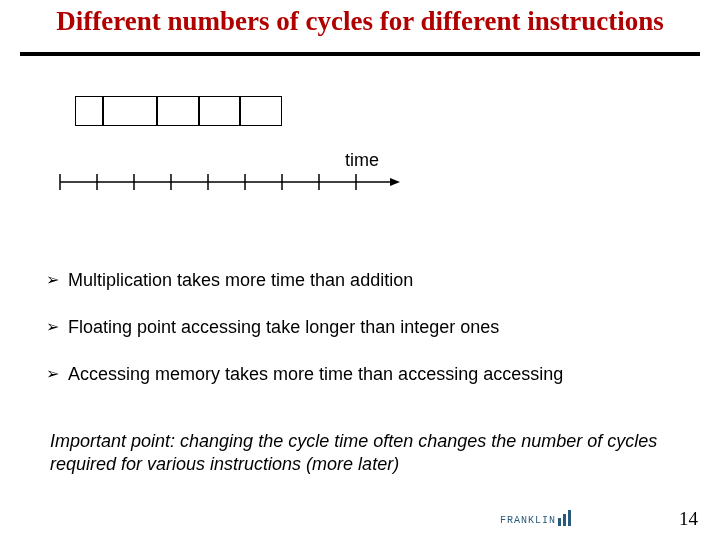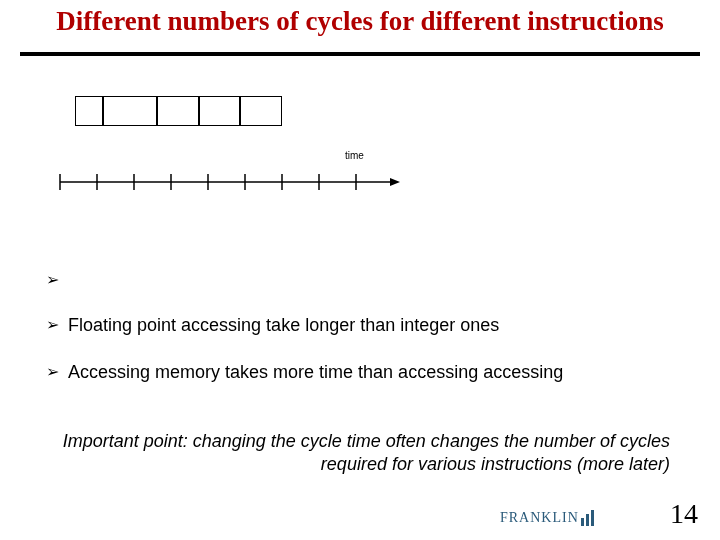--- a/index.html
+++ b/index.html
@@ -2,30 +2,30 @@
 <html><head>
 <meta charset="utf-8">
 <style>
 html,body{margin:0;padding:0;width:720px;height:540px;background:#fff;font-family:Arial,Helvetica,sans-serif;color:#000;overflow:hidden}
 .slide{position:relative;width:720px;height:540px}
 .title{position:absolute;left:0;top:6px;width:720px;font-family:"Times New Roman",Times,serif;font-weight:bold;font-size:27px;color:#b00000;text-align:center}
 .rule{position:absolute;left:20px;top:52px;width:680px;height:4px;background:#000}
 .boxes{position:absolute;left:75px;top:96px;width:207px;height:30px}
 .boxes td{border:1.5px solid #000;padding:0}
 .time-axis{position:absolute;left:58px;top:172px}
-.time-label{position:absolute;left:345px;top:150px;font-size:10px}
+.time-label{position:absolute;left:345px;top:150px;font-size:18px}
 .bullets{position:absolute;left:46px;top:270px;width:640px;font-size:18px}
 .bullets .row{display:flex;align-items:flex-start;margin-bottom:26px}
 .bullets .marker{width:22px;flex:0 0 22px;font-size:16px}
-.note{position:absolute;left:50px;top:430px;width:620px;font-size:18px;font-style:italic;text-align:right;line-height:1.25}
+.note{position:absolute;left:50px;top:430px;width:620px;font-size:18px;font-style:italic;text-align:left;line-height:1.25}
 .logo{position:absolute;left:500px;bottom:14px;display:flex;align-items:flex-end}
-.logo-text{font-family:Liberation Serif, serif;font-size:14px;letter-spacing:1px;color:#2a5a7a}
+.logo-text{font-family:Liberation Mono, monospace;font-size:10px;letter-spacing:1px;color:#2a5a7a}
 .logo-bars{display:flex;align-items:flex-end;margin-left:2px;gap:2px}
 .logo-bars span{display:inline-block;width:3px;background:#2a5a7a}
-.page-num{position:absolute;right:22px;bottom:10px;font-family:"Times New Roman",Times,serif;font-size:28px}
+.page-num{position:absolute;right:22px;bottom:10px;font-family:"Times New Roman",Times,serif;font-size:19px}
 </style>
 </head>
 <body>
 
 <div class="slide">
   <div class="title">Different numbers of cycles for different instructions</div>
   <div class="rule"></div>
 
   <table class="boxes" cellspacing="0" cellpadding="0">
     <tbody>
@@ -52,20 +52,21 @@
         <line x1="298" x2="298" y1="2" y2="18" stroke="#000" stroke-width="1.5"></line>
       </g>
     <line id="axis-line" y1="10" y2="10" stroke="#000" stroke-width="1.5" x1="2" x2="332"></line>
     <polygon id="arrow" fill="#000" points="332,6 342,10 332,14"></polygon>
   </svg>
   <div class="time-label">time</div>
 
   <div class="bullets">
     <div class="row">
       <span class="marker">➢</span>
+      <span>Multiplication takes more time than addition</span>
     </div>
     <div class="row">
       <span class="marker">➢</span>
       <span>Floating point accessing take longer than integer ones</span>
     </div>
     <div class="row">
       <span class="marker">➢</span>
       <span>Accessing memory takes more time than accessing accessing</span>
     </div>
   </div>

